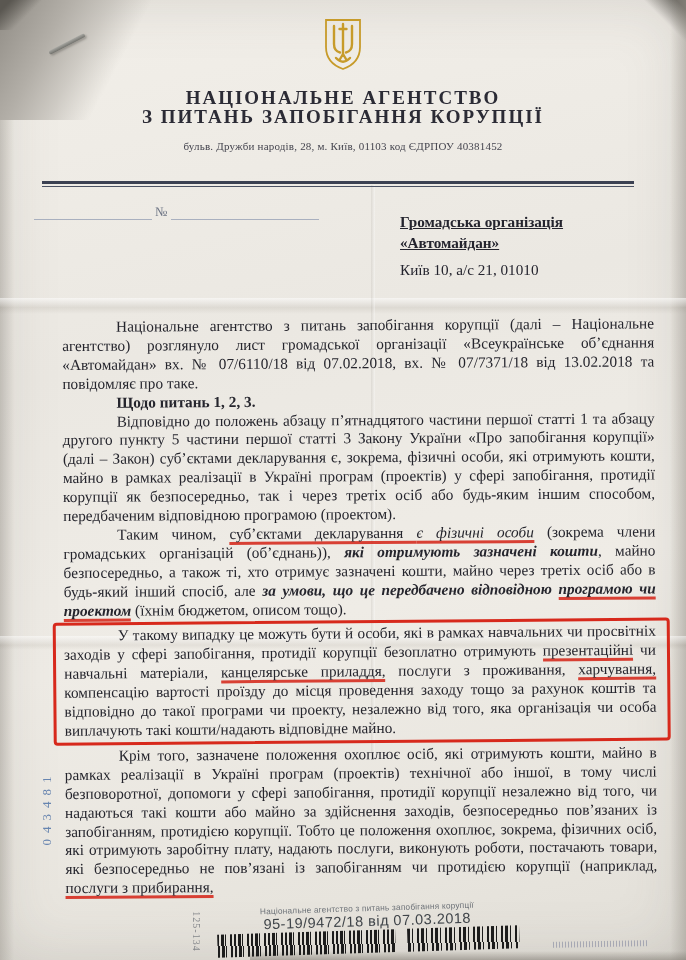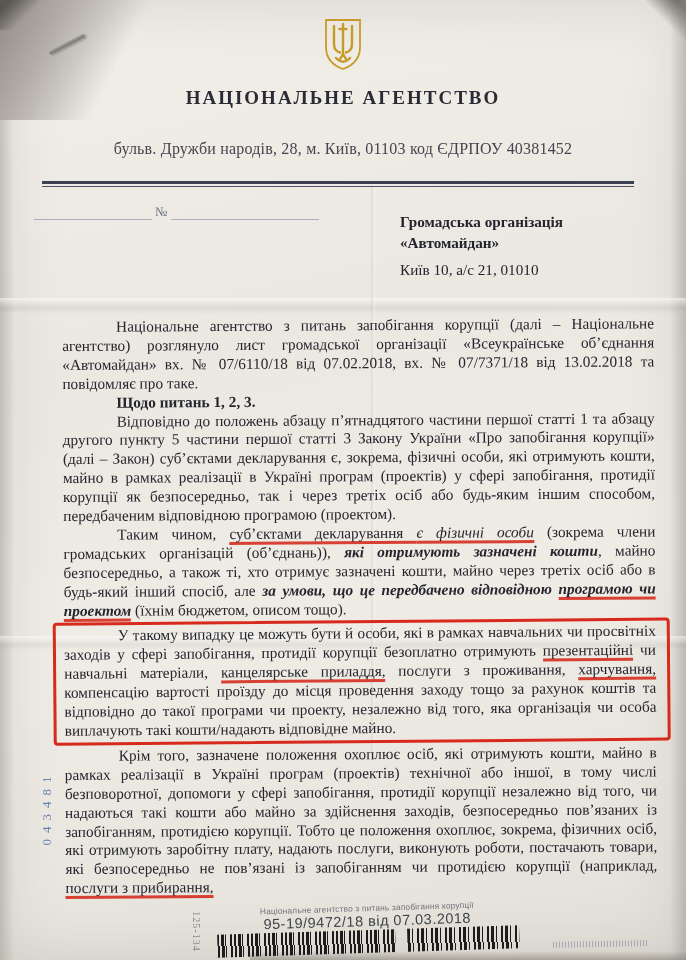--- a/index.html
+++ b/index.html
@@ -30,33 +30,33 @@
     background:linear-gradient(to right,rgba(110,104,94,.12),rgba(255,255,255,.4));}
   .staple{position:absolute;left:47px;top:42px;width:40px;height:4px;border-radius:2px;
     background:linear-gradient(#a9a9a4,#70706b);transform:rotate(-27deg);
     box-shadow:1px 2px 2px rgba(80,78,72,.35);}
 
   
   .emblem{position:absolute;top:18px;left:50%;margin-left:-21px;width:42px;height:54px;}
   .org{position:absolute;top:88px;left:0;width:100%;text-align:center;
     font-weight:bold;color:#2b2b35;letter-spacing:2px;font-size:19px;line-height:19px;}
   .address{position:absolute;top:140px;left:0;width:100%;text-align:center;
-    font-size:16px;color:#45454f;letter-spacing:.2px;}
+    font-size:11px;color:#45454f;letter-spacing:.2px;}
   .rule{position:absolute;top:181px;left:42px;width:592px;height:2px;
     border-top:3px solid #3b4152;border-bottom:1px solid #4b5263;}
 
   
   .refs{position:absolute;top:204px;left:34px;width:320px;font-size:13px;color:#6b7383;}
   .refs .row{margin-bottom:3px;white-space:nowrap;}
   .blank{display:inline-block;border-bottom:1px solid #a9b0bf;height:13px;vertical-align:bottom;}
   .b1{width:118px;} .b2{width:148px;} .b3{width:100px;} .b4{width:145px;}
 
   
   .recipient{position:absolute;top:211px;left:400px;font-size:15.2px;color:#24242e;line-height:21px;}
-  .recipient .bold{font-weight:bold;}
+  .recipient .bold{font-weight:bold;text-decoration:underline;}
   .recipient .city{margin-top:6px;font-weight:normal;}
 
   
   .body{position:absolute;top:318px;left:62px;width:592px;font-size:15.3px;line-height:18.9px;
     color:#25252d;text-align:justify;transform:rotate(-.35deg);transform-origin:0 0;}
   .para{margin:0;text-indent:54px;}
   .para.heading{font-weight:bold;text-align:left;}
   .b{font-weight:bold;} .i{font-style:italic;}
   .u-red{border-bottom:3px solid rgba(213,40,27,.88);padding-bottom:0;}
   .red-box{border:3.5px solid #d7291c;border-radius:4px;
@@ -109,20 +109,21 @@
         <path d="M30,8 V26 q0,7 -6,8.5"></path>
         <path d="M21,6 V36"></path>
         <path d="M17.5,11 h7"></path>
         <path d="M14,40 q7,7.5 14,0"></path>
         <path d="M21,36 l-3.5,6 M21,36 l3.5,6"></path>
       </g>
     </svg>
   </div>
   <div class="org">
     <div>НАЦІОНАЛЬНЕ АГЕНТСТВО</div>
+    <div>З ПИТАНЬ ЗАПОБІГАННЯ КОРУПЦІЇ</div>
   </div>
   <div class="address">бульв. Дружби народів, 28, м. Київ, 01103 код ЄДРПОУ 40381452</div>
   <div class="rule"></div>
 
   <div class="refs">
     <div class="row">
       <span class="blank b1"></span>
       <span>№</span>
       <span class="blank b2"></span>
     </div>

